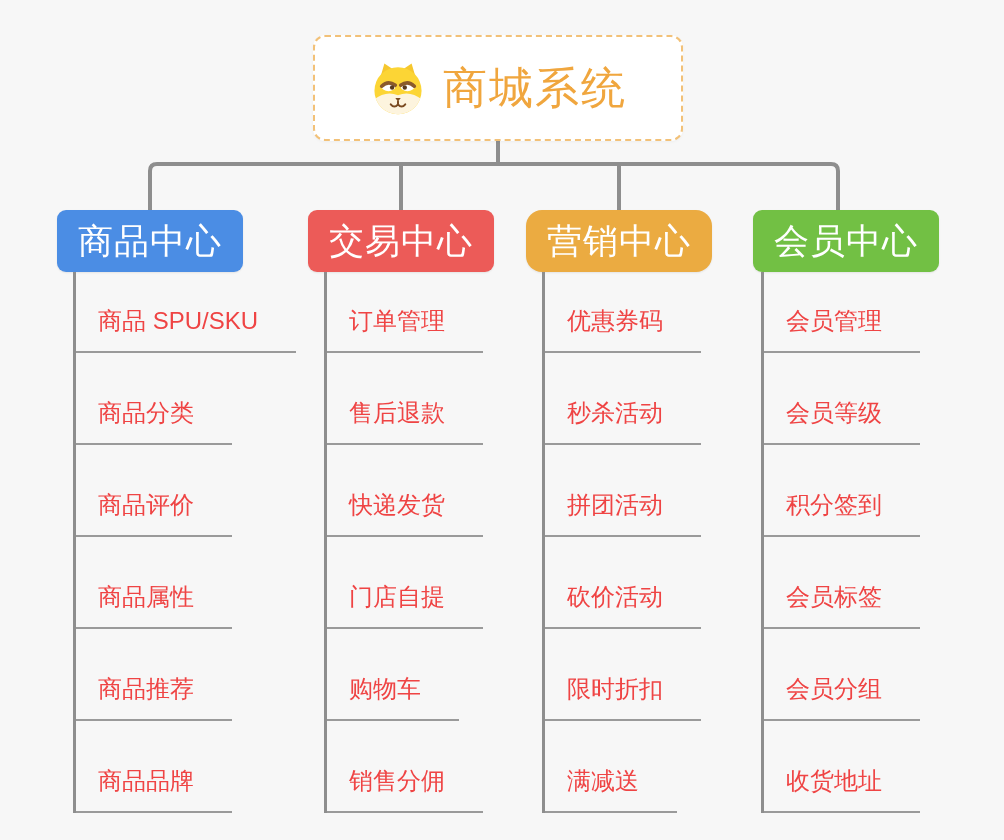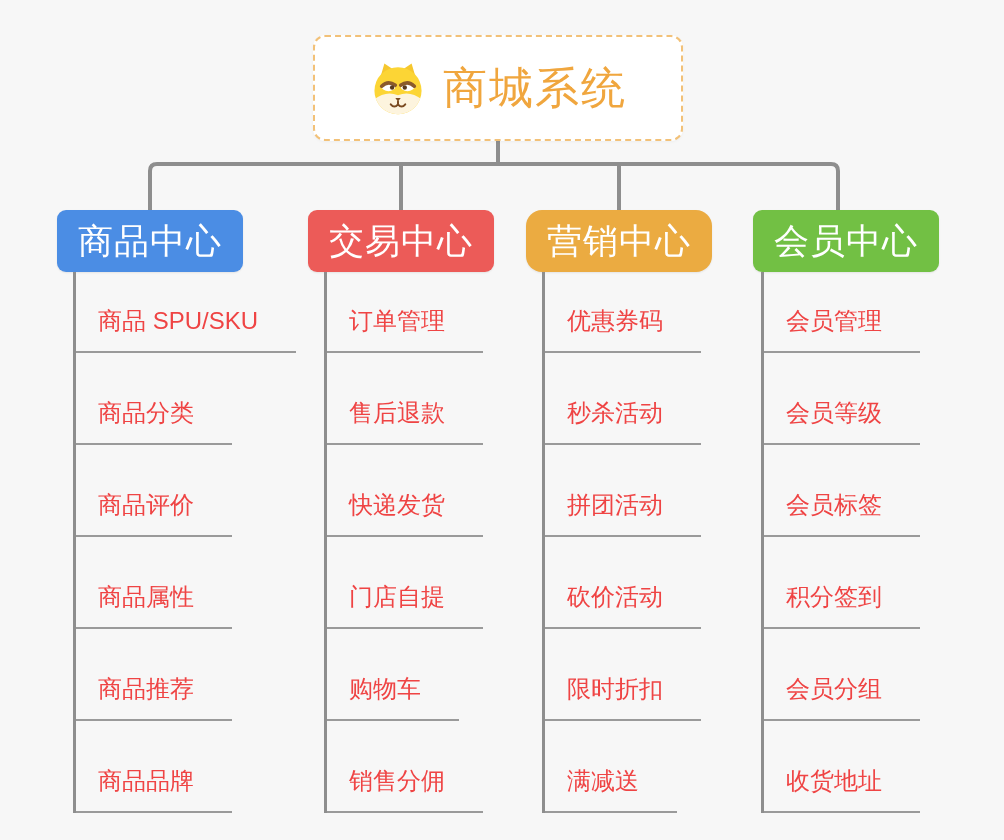--- a/index.html
+++ b/index.html
@@ -178,26 +178,26 @@
     <span>会员中心</span>
   </div>
   <ul class="children ch3">
     <li>
         <span>会员管理</span>
       </li>
     <li>
         <span>会员等级</span>
       </li>
     <li>
+        <span>积分签到</span>
+      </li>
+    <li>
         <span>会员标签</span>
       </li>
     <li>
-        <span>积分签到</span>
-      </li>
-    <li>
         <span>会员分组</span>
       </li>
     <li>
         <span>收货地址</span>
       </li>
   </ul>
 
 </div>
 
 </body></html>

